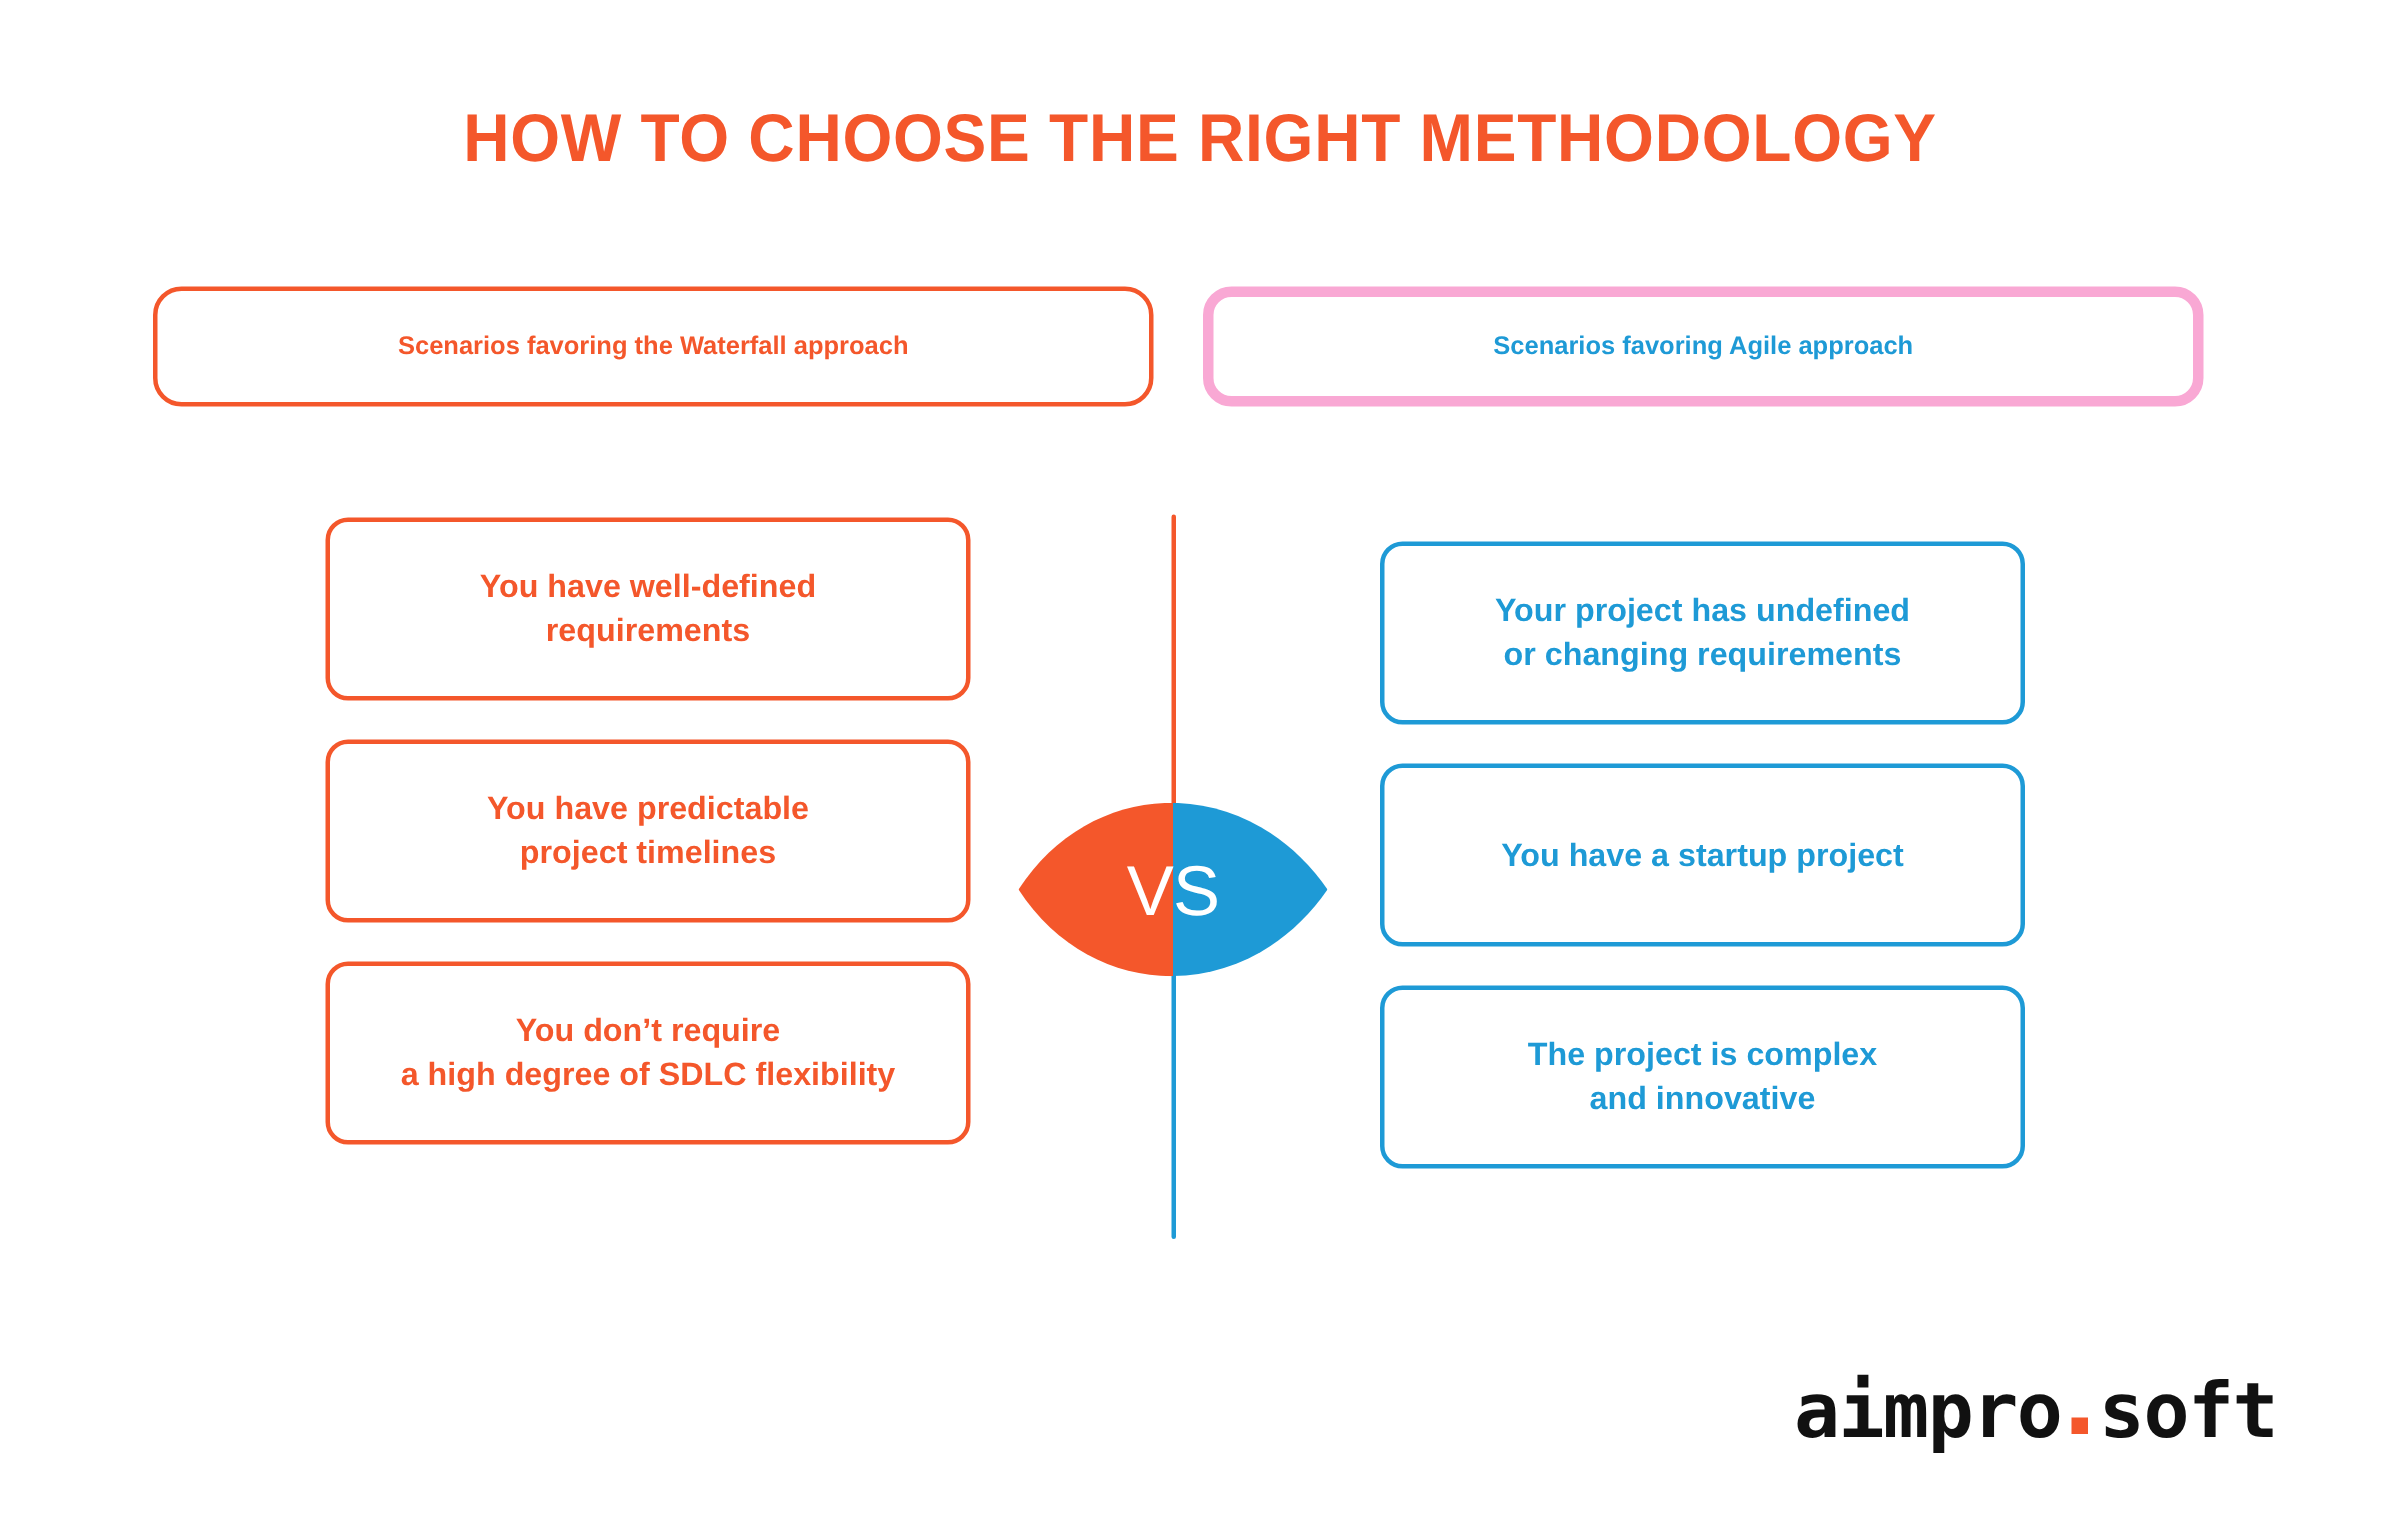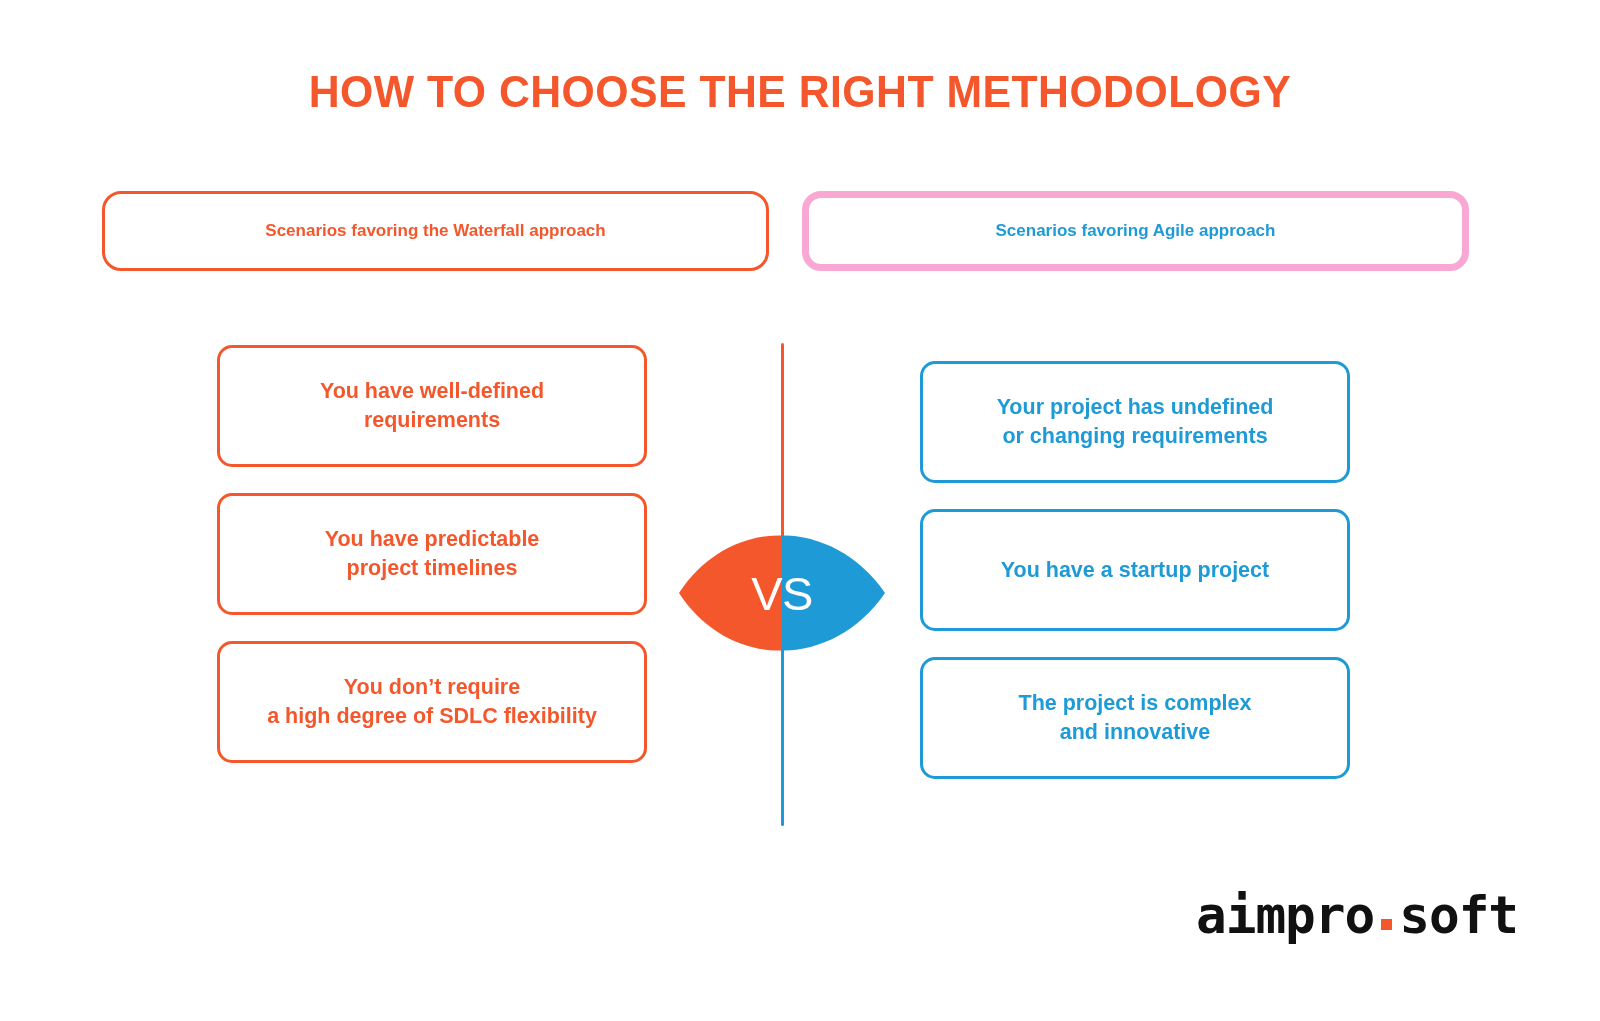--- a/index.html
+++ b/index.html
@@ -140,21 +140,21 @@
     font-size: 47px;
     font-weight: 400;
     letter-spacing: -0.5px;
     font-family: "Liberation Sans", sans-serif;
   }
 
   
   .logo {
     position: absolute;
     left: 1196px;
-    top: 886px;
+    top: 912px;
     display: flex;
     align-items: center;
     font-family: "DejaVu Sans Mono", monospace;
     font-size: 51px;
     font-weight: 700;
     color: #111111;
     letter-spacing: -1px;
   }
   .logo-dot {
     display: inline-block;

